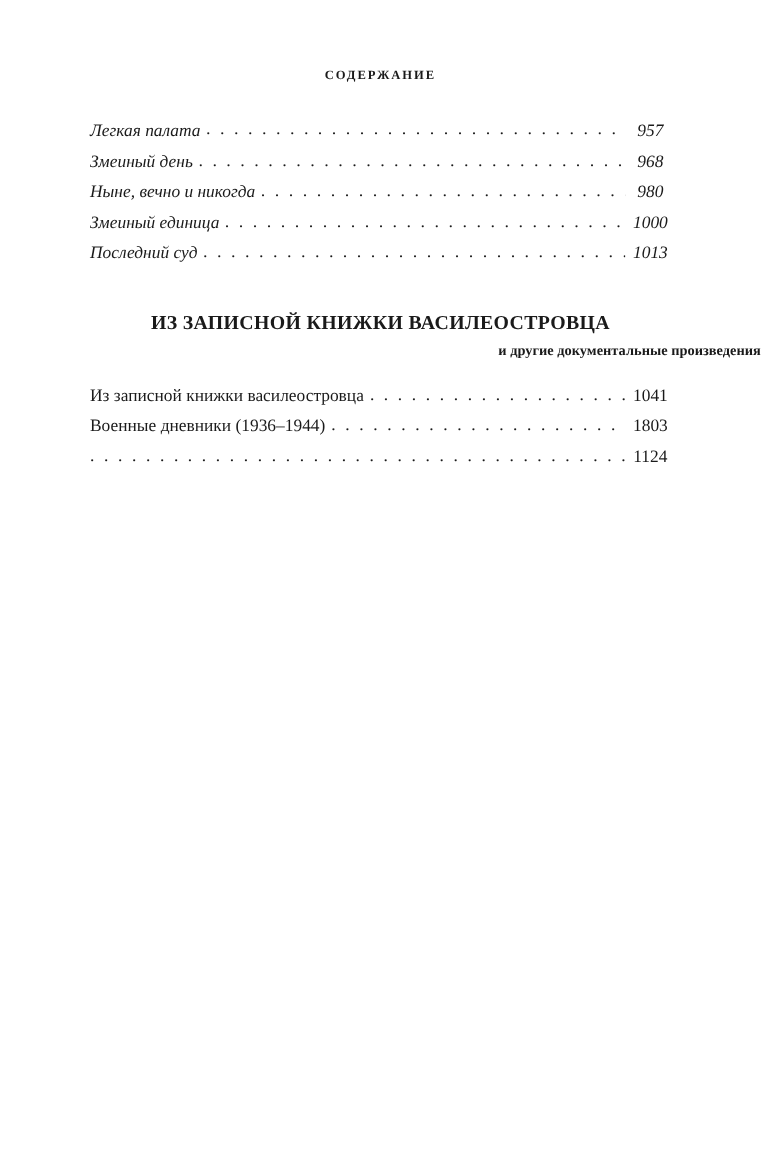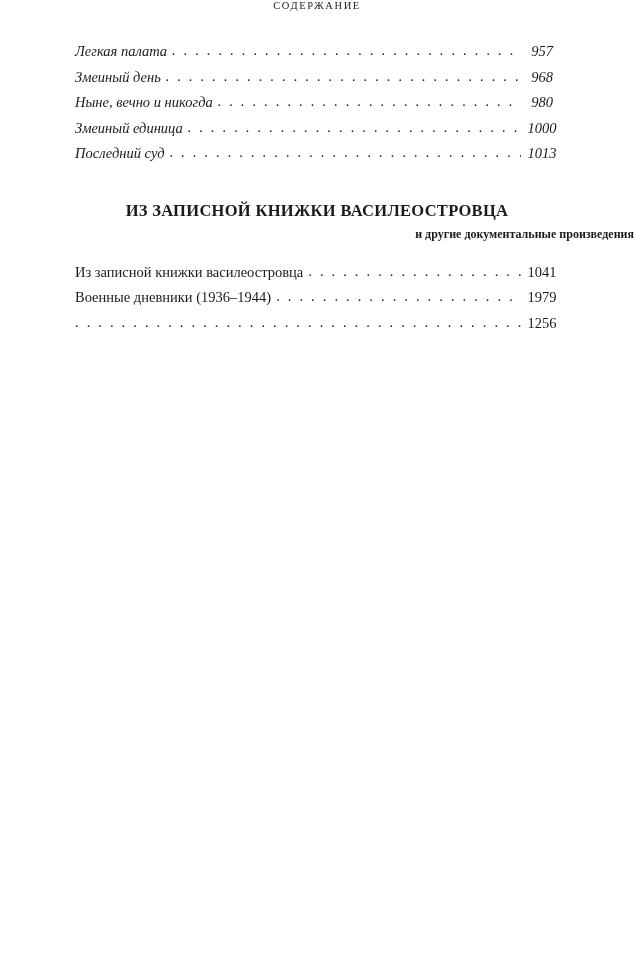--- a/index.html
+++ b/index.html
@@ -19,21 +19,22 @@
     width: 634px;
     height: 962px;
     box-sizing: border-box;
     padding: 0;
     position: relative;
   }
   .running-head {
     text-align: center;
     font-size: 10.5px;
     letter-spacing: 1.6px;
-    font-weight: 400;
+    font-weight: 700;
+    margin-top: 58px;
     color: #1a1a1a;
     text-transform: uppercase;
   }
   .toc-block {
     margin: 0 auto;
     width: 484px;
   }
   .first-block {
     margin-top: 28px;
     font-style: italic;
@@ -130,23 +131,23 @@
 
     <div class="toc-entry">
       <span class="toc-title">Из записной книжки василеостровца</span>
       <span class="toc-dots">. . . . . . . . . . . . . . . . . . . . . . . . . . . . . . . . . . . . . . . . . . . . . . . . . . . . . . . . . . . . . . . . . . . . . . . . . . . . . . . . . .</span>
       <span class="toc-page">1041</span>
     </div>
 
     <div class="toc-entry">
       <span class="toc-title">Военные дневники (1936–1944)</span>
       <span class="toc-dots">. . . . . . . . . . . . . . . . . . . . . . . . . . . . . . . . . . . . . . . . . . . . . . . . . . . . . . . . . . . . . . . . . . . . . . . . . . . . . . . . . .</span>
-      <span class="toc-page">1979</span>
+      <span class="toc-page">1803</span>
     </div>
 
     <div class="toc-entry">
       <span class="toc-dots">. . . . . . . . . . . . . . . . . . . . . . . . . . . . . . . . . . . . . . . . . . . . . . . . . . . . . . . . . . . . . . . . . . . . . . . . . . . . . . . . . .</span>
-      <span class="toc-page">1256</span>
+      <span class="toc-page">1124</span>
     </div>
 
   </div>
 
 </div>
 
 </body></html>

